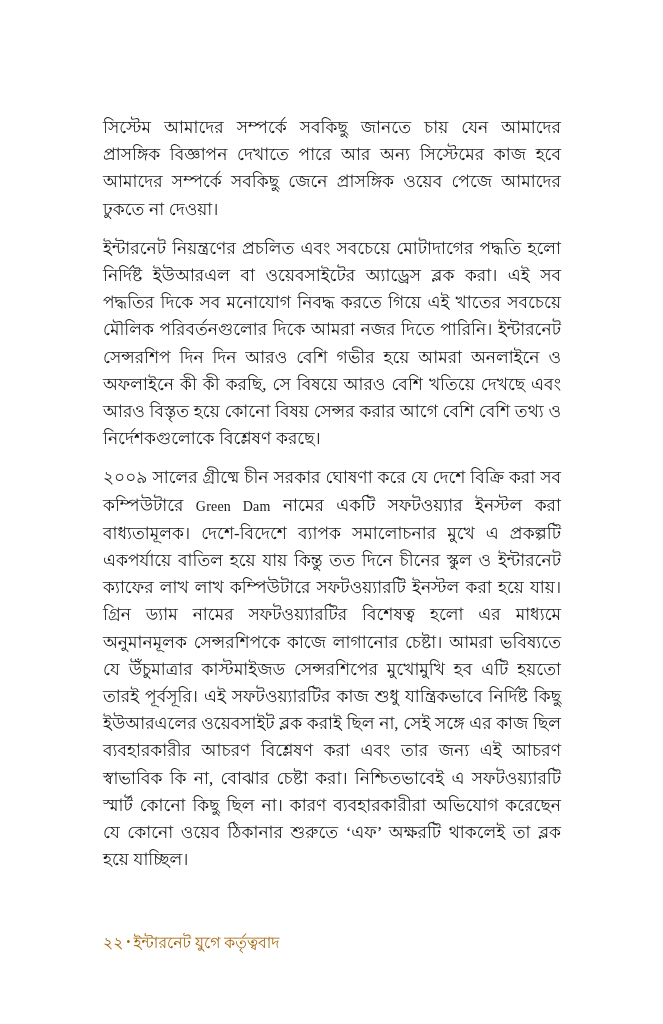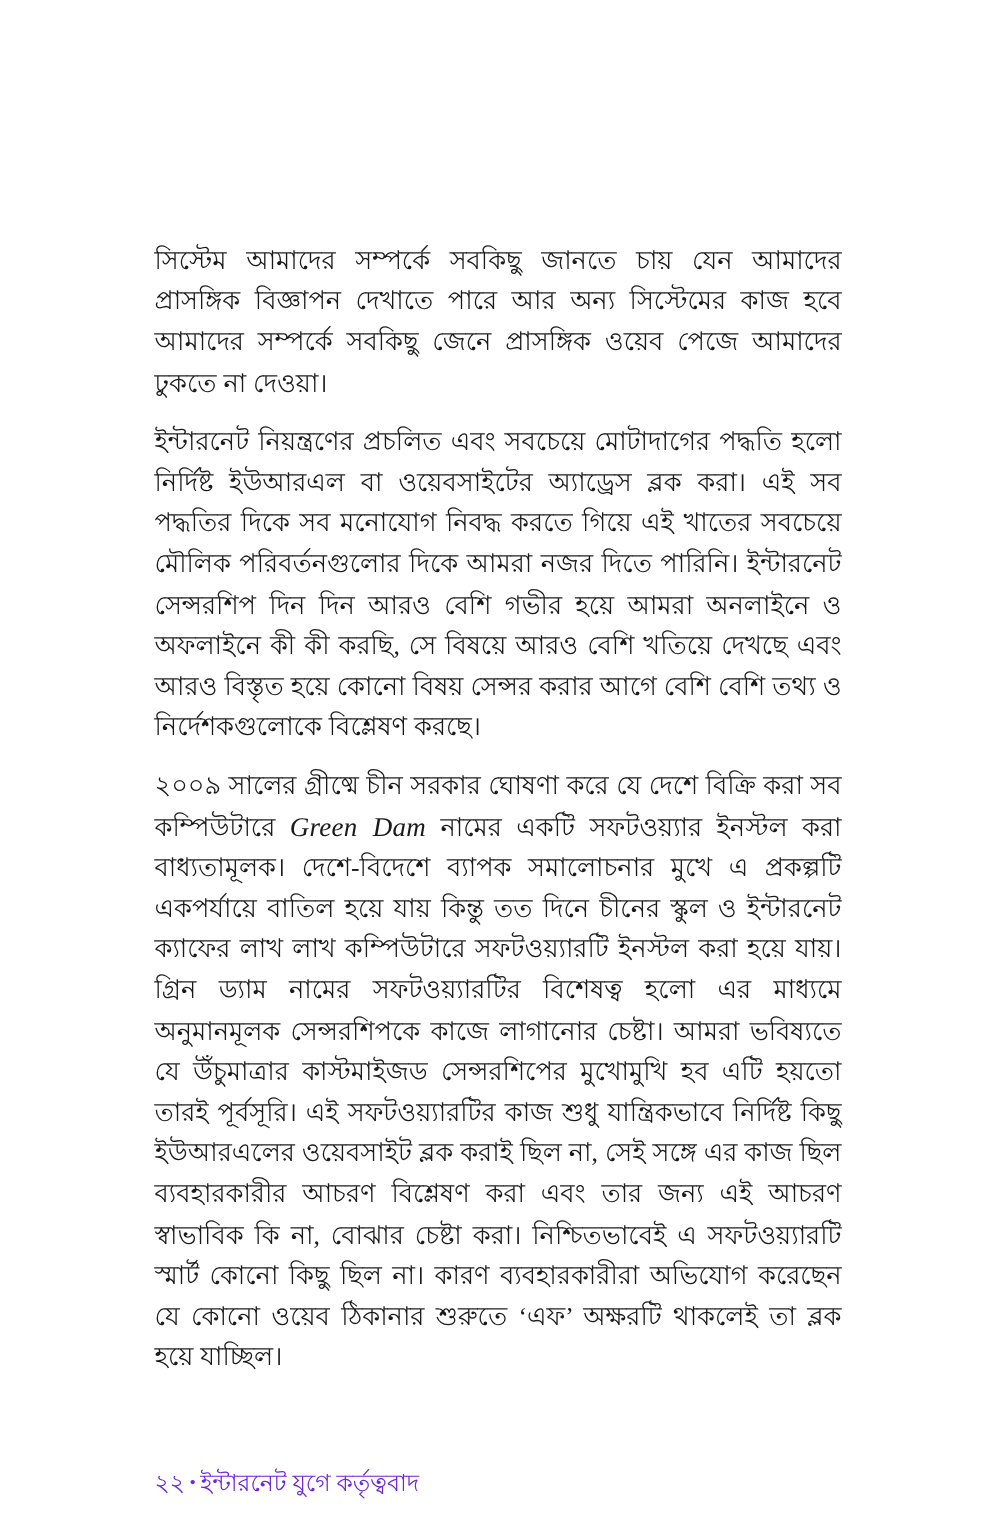--- a/index.html
+++ b/index.html
@@ -15,21 +15,20 @@
     font-family: "Liberation Serif", "DejaVu Serif", serif;
   }
 
   .page {
     position: absolute;
     left: 0;
     top: 0;
     width: 663px;
     height: 808px;
     background: #ffffff;
-    margin-top: 46px;
   }
 
   .text-column {
     position: absolute;
     left: 103px;
     top: 114px;
     width: 458px;
   }
 
   .para {
@@ -44,33 +43,32 @@
     word-spacing: 0.02em;
     hyphens: none;
   }
 
   .para:last-of-type {
     margin-bottom: 0;
   }
 
   .latin {
     font-family: "Liberation Serif", "DejaVu Serif", serif;
-    font-size: 18px;
+    font-size: 14px;
     letter-spacing: 0.2px;
-    font-style: italic;
   }
 
   .footer {
     position: absolute;
     left: 103px;
     top: 931px;
     width: 458px;
     font-size: 15.6px;
     line-height: 22px;
-    color: #6d28d9;
+    color: #a16207;
     font-family: "Liberation Serif", "DejaVu Serif", serif;
     white-space: nowrap;
   }
 
   .footer-page-number {
     display: inline;
   }
 
   .footer-sep {
     display: inline;

